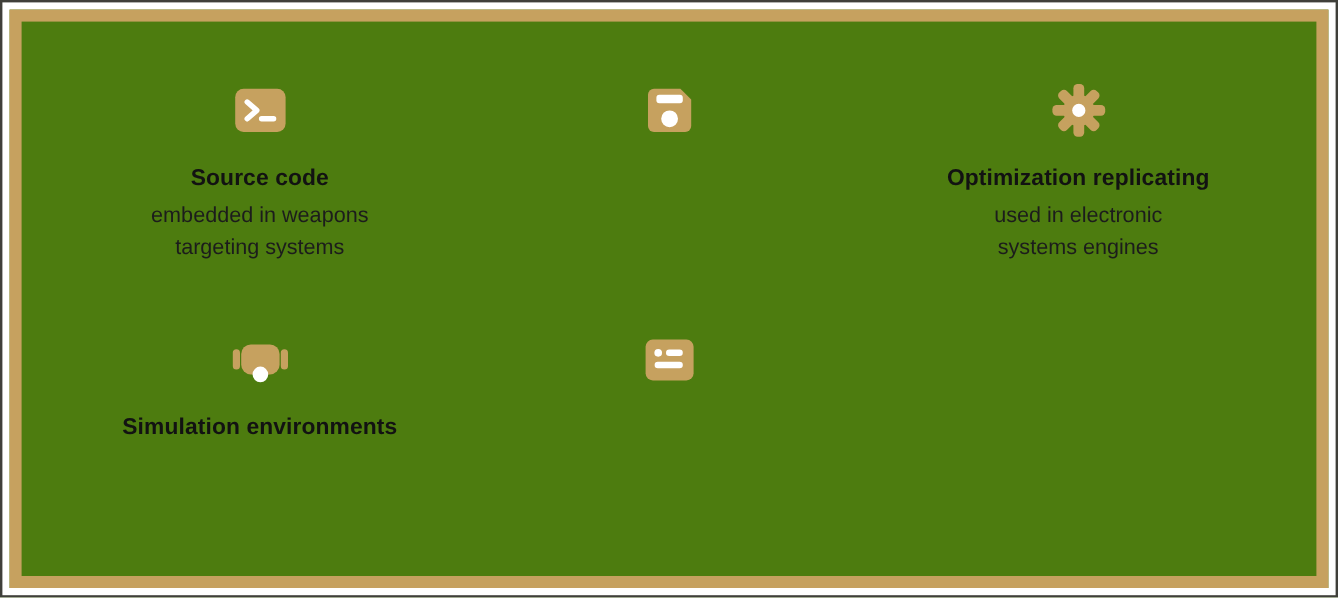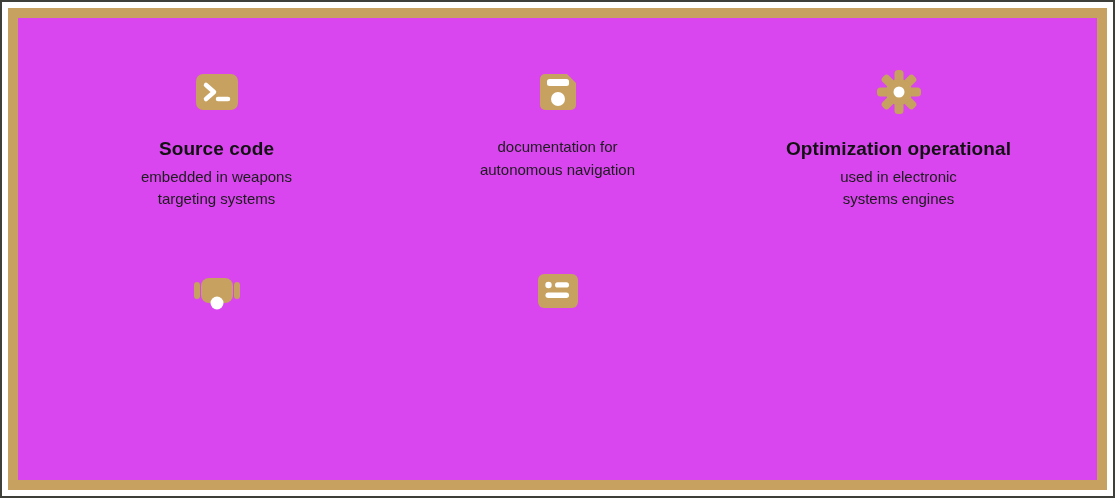--- a/index.html
+++ b/index.html
@@ -14,21 +14,21 @@
     box-sizing: border-box;
     border: 2px solid #3f3f3a;
     background: #ffffff;
     padding: 6px;
   }
   .gold-border {
     width: 100%;
     height: 100%;
     box-sizing: border-box;
     border: 10px solid #c6a15f;
-    background: #d946ef;
+    background: #4d7c0f;
     overflow: hidden;
   }
   .grid {
     display: grid;
     grid-template-columns: 1fr 1fr 1fr;
     row-gap: 56px;
     padding: 50px 28px 0 28px;
     box-sizing: border-box;
   }
   .card {
@@ -51,21 +51,21 @@
   }
   .title {
     font-weight: 700;
     font-size: 19px;
     line-height: 1.35;
     color: #121212;
     margin-bottom: 4px;
     letter-spacing: 0.1px;
   }
   .desc {
-    font-size: 15px;
+    font-size: 18px;
     line-height: 1.5;
     color: #1c1c1c;
     white-space: pre-line;
   }
 </style>
 </head>
 <body>
 
 <div class="frame">
   <div class="gold-border">
@@ -85,51 +85,50 @@
       </div>
 
       <div class="card">
         <span class="icon">
           <svg viewBox="0 0 48 48" aria-hidden="true">
             <path d="M6 11 a5 5 0 0 1 5 -5 h22 l9 9 v22 a5 5 0 0 1 -5 5 H11 a5 5 0 0 1 -5 -5 z" fill="currentColor"></path>
             <rect x="13" y="11" width="22" height="7" rx="2.5" fill="#ffffff"></rect>
             <circle cx="24" cy="31" r="7" fill="#ffffff"></circle>
           </svg>
         </span>
-        <div class="desc">documentation for
-autonomous navigation</div>
       </div>
 
       <div class="card">
         <span class="icon">
           <svg viewBox="0 0 48 48" aria-hidden="true">
             <g fill="currentColor">
               <rect x="19.5" y="2" width="9" height="44" rx="3.5"></rect>
               <rect x="19.5" y="2" width="9" height="44" rx="3.5" transform="rotate(45 24 24)"></rect>
               <rect x="19.5" y="2" width="9" height="44" rx="3.5" transform="rotate(90 24 24)"></rect>
               <rect x="19.5" y="2" width="9" height="44" rx="3.5" transform="rotate(135 24 24)"></rect>
               <circle cx="24" cy="24" r="13"></circle>
             </g>
             <circle cx="24" cy="24" r="5.5" fill="#ffffff"></circle>
           </svg>
         </span>
-        <div class="title">Optimization operational</div>
+        <div class="title">Optimization replicating</div>
         <div class="desc">used in electronic
 systems engines</div>
       </div>
 
       <div class="card">
         <span class="icon">
           <svg viewBox="0 0 48 48" aria-hidden="true">
             <rect x="1" y="15" width="6" height="17" rx="3" fill="currentColor"></rect>
             <rect x="41" y="15" width="6" height="17" rx="3" fill="currentColor"></rect>
             <rect x="8" y="11" width="32" height="25" rx="8" fill="currentColor"></rect>
             <circle cx="24" cy="36" r="6.5" fill="#ffffff"></circle>
           </svg>
         </span>
+        <div class="title">Simulation environments</div>
       </div>
 
       <div class="card">
         <span class="icon">
           <svg viewBox="0 0 48 48" aria-hidden="true">
             <rect x="4" y="7" width="40" height="34" rx="6" fill="currentColor"></rect>
             <circle cx="14.5" cy="18" r="3.2" fill="#ffffff"></circle>
             <rect x="21" y="15.2" width="14" height="5.4" rx="2.7" fill="#ffffff"></rect>
             <rect x="11.5" y="25.5" width="23.5" height="5.4" rx="2.7" fill="#ffffff"></rect>
           </svg>

